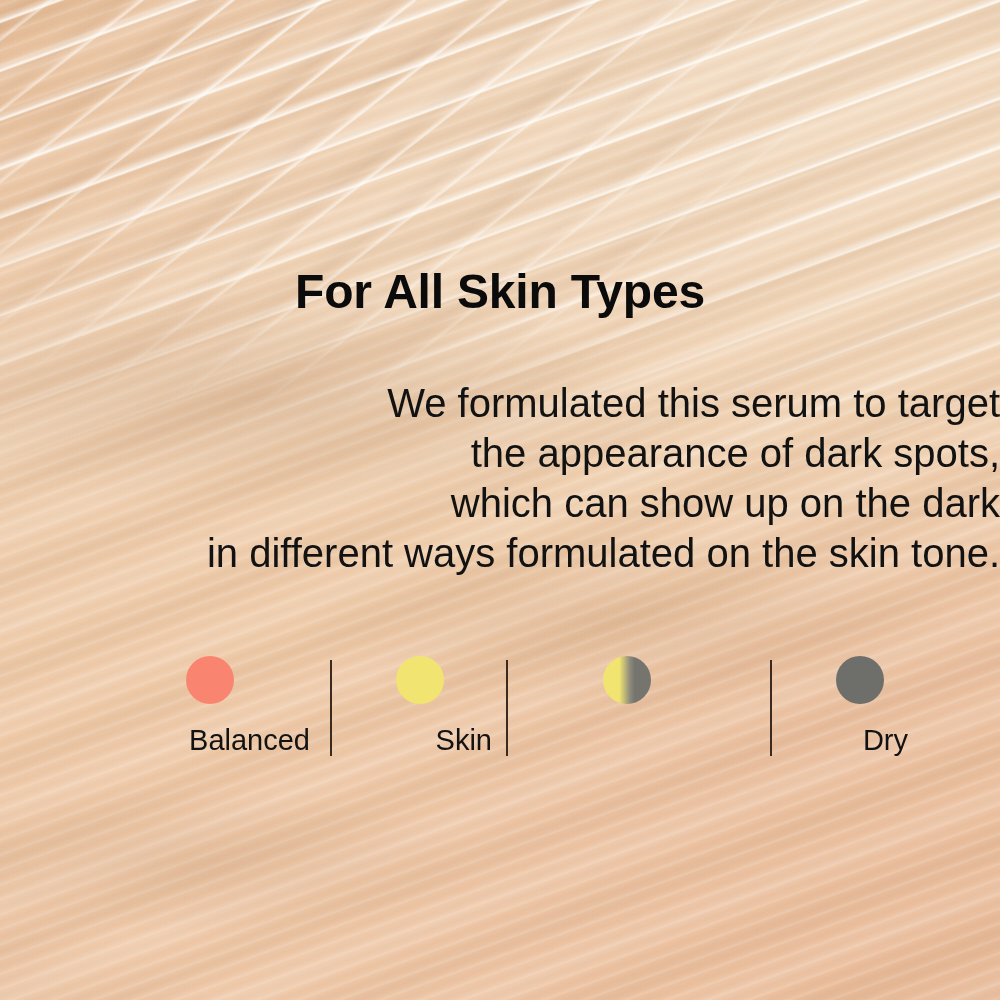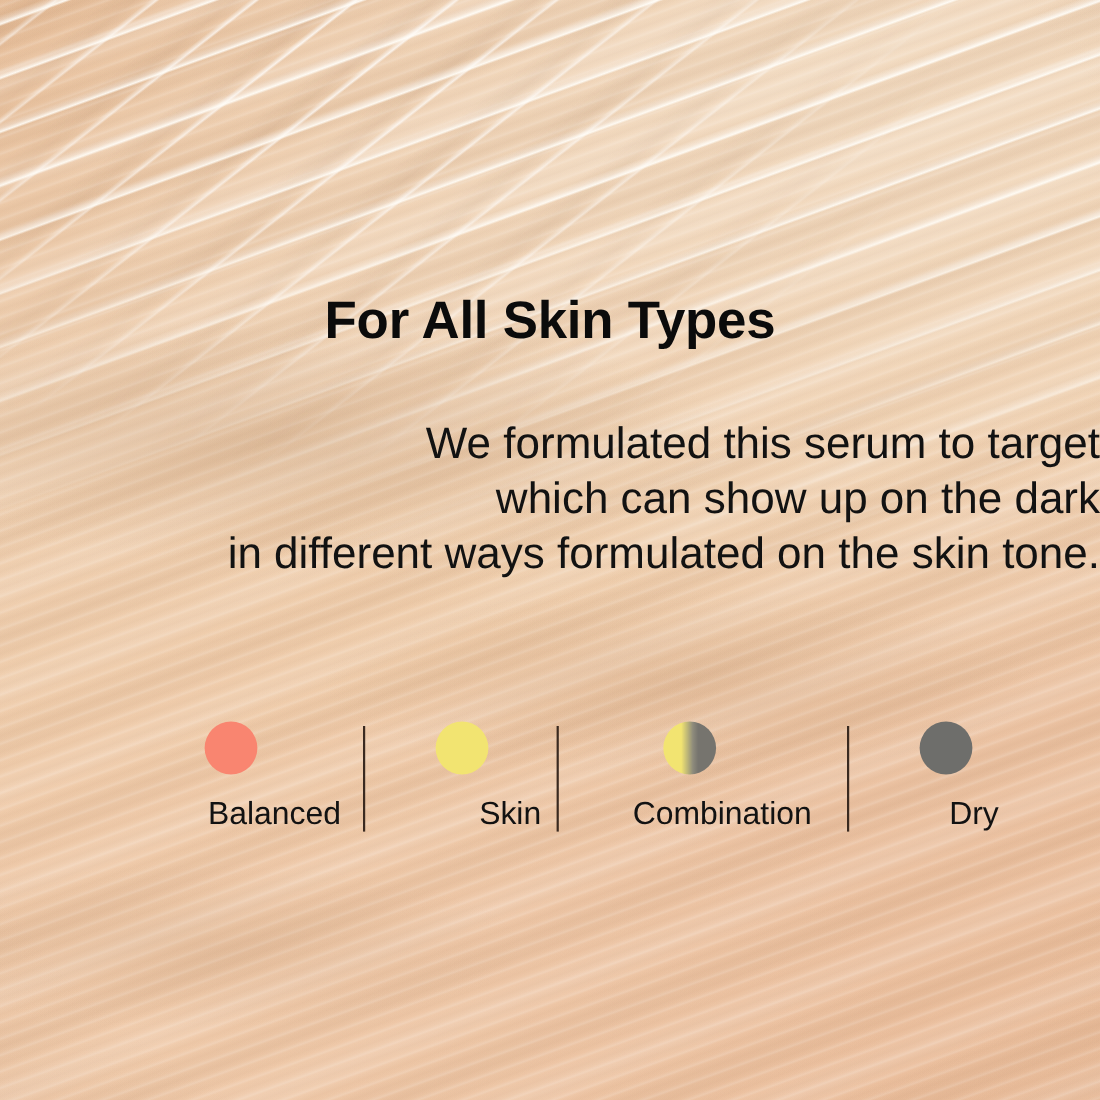--- a/index.html
+++ b/index.html
@@ -138,20 +138,21 @@
   <div class="bg-layer bg-specular"></div>
   <div class="bg-layer bg-trough"></div>
   <div class="bg-layer bg-vignette"></div>
 
   <div id="content">
 
     <div class="title">For All Skin Types</div>
 
     <div class="body-copy">
       <span class="ln">We formulated this serum to target</span>
+      <span class="ln">the appearance of dark spots,</span>
       <span class="ln">which can show up on the dark</span>
       <span class="ln">in different ways formulated on the skin tone.</span>
     </div>
 
     <div class="legend">
 
       <div class="legend-item" style="left:110px;width:200px;">
         <div class="dot" style="background:#F98570;"></div>
         <div class="legend-label">Balanced</div>
       </div>
@@ -160,21 +161,20 @@
 
       <div class="legend-item" style="left:348px;width:144px;">
         <div class="dot" style="background:#F2E471;"></div>
         <div class="legend-label">Skin</div>
       </div>
 
       <div class="divider" style="left:506px;"></div>
 
       <div class="legend-item" style="left:516px;width:222px;">
         <div class="dot split"></div>
-        <div class="legend-label">Combination</div>
       </div>
 
       <div class="divider" style="left:770px;"></div>
 
       <div class="legend-item" style="left:812px;width:96px;">
         <div class="dot" style="background:#6E6E6B;"></div>
         <div class="legend-label">Dry</div>
       </div>
 
     </div>

